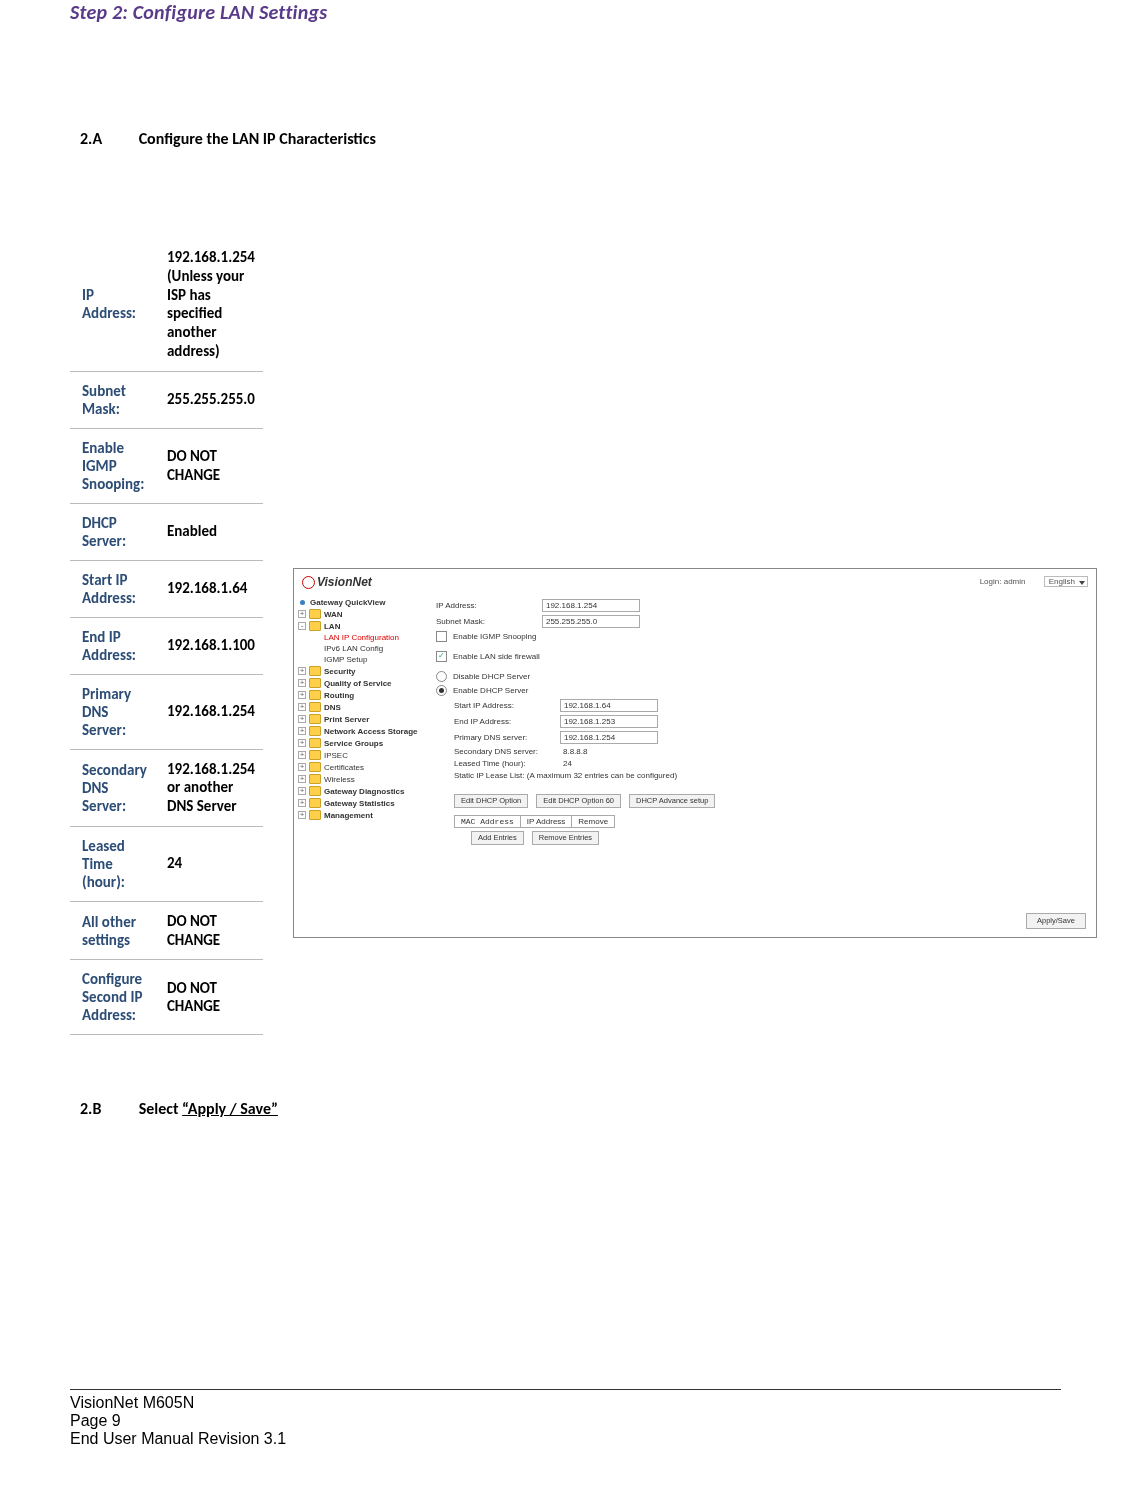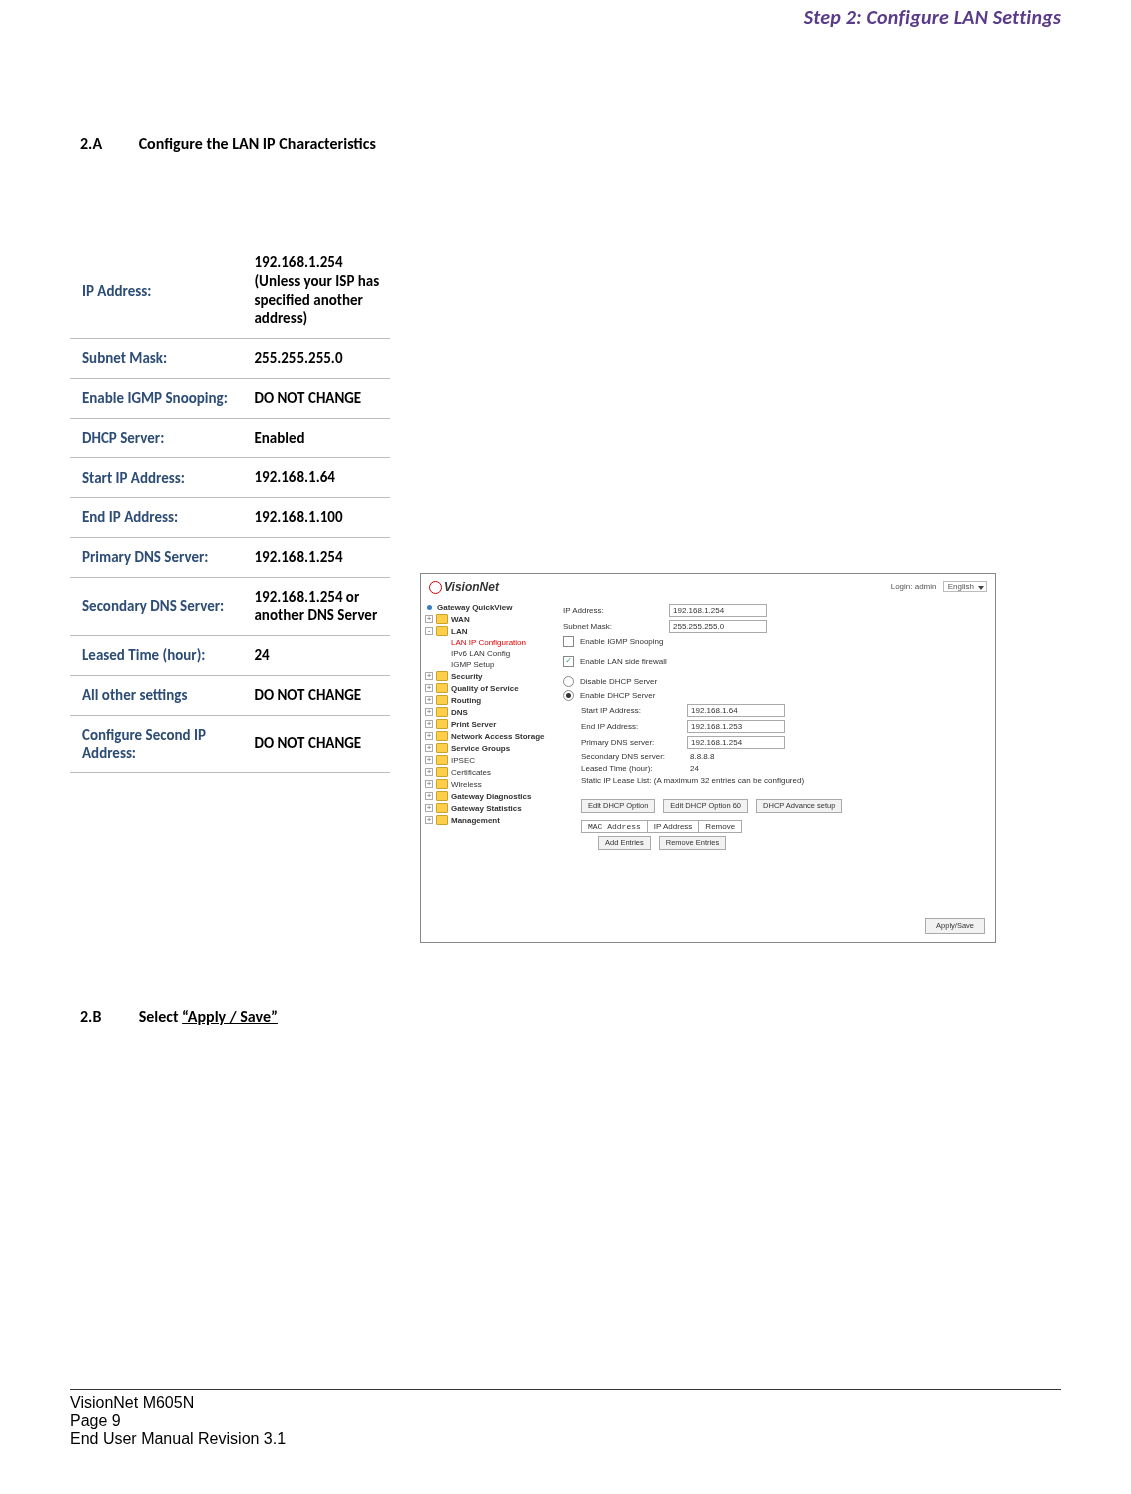--- a/index.html
+++ b/index.html
@@ -16,22 +16,20 @@
     height: 1494px;
     box-sizing: border-box;
     padding: 0 70px 0 70px;
   }
   .step-title {
     color: #5a3b8a;
     font-style: italic;
     font-weight: bold;
     font-size: 20px;
     letter-spacing: 0.2px;
-    padding-top: 5px;
-    text-align: right;
   }
   .section-row {
     margin-top: 105px;
     padding-left: 10px;
     font-size: 16px;
   }
   .sec-num {
     display: inline-block;
     width: 55px;
     font-weight: bold;
@@ -68,21 +66,21 @@
     width: 140px;
     line-height: 1.25;
   }
 
   
   .shot-wrap {
     margin-left: 30px;
     margin-top: 330px;
   }
   .shot {
-    width: 576px;
+    width: 804px;
     height: 370px;
     border: 1px solid #888;
     box-sizing: border-box;
     position: relative;
     font-family: Arial, sans-serif;
     overflow: hidden;
     background: #fff;
   }
   .shot .topbar {
     height: 26px;
@@ -115,21 +113,21 @@
     background: #fff;
     position: relative;
   }
   .shot .lang-sel::after {
     content: "";
     position: absolute; right: 2px; top: 4px;
     border-left: 3px solid transparent;
     border-right: 3px solid transparent;
     border-top: 4px solid #444;
   }
-  .shot .login-txt { margin-right: 4px; }
+  .shot .login-txt { margin-right: 16px; }
   .shot .body {
     display: flex;
     height: calc(100% - 26px);
   }
   .shot .side {
     width: 130px;
     padding: 2px 0 0 4px;
     font-size: 8px;
     color: #333;
     border-right: 0;

